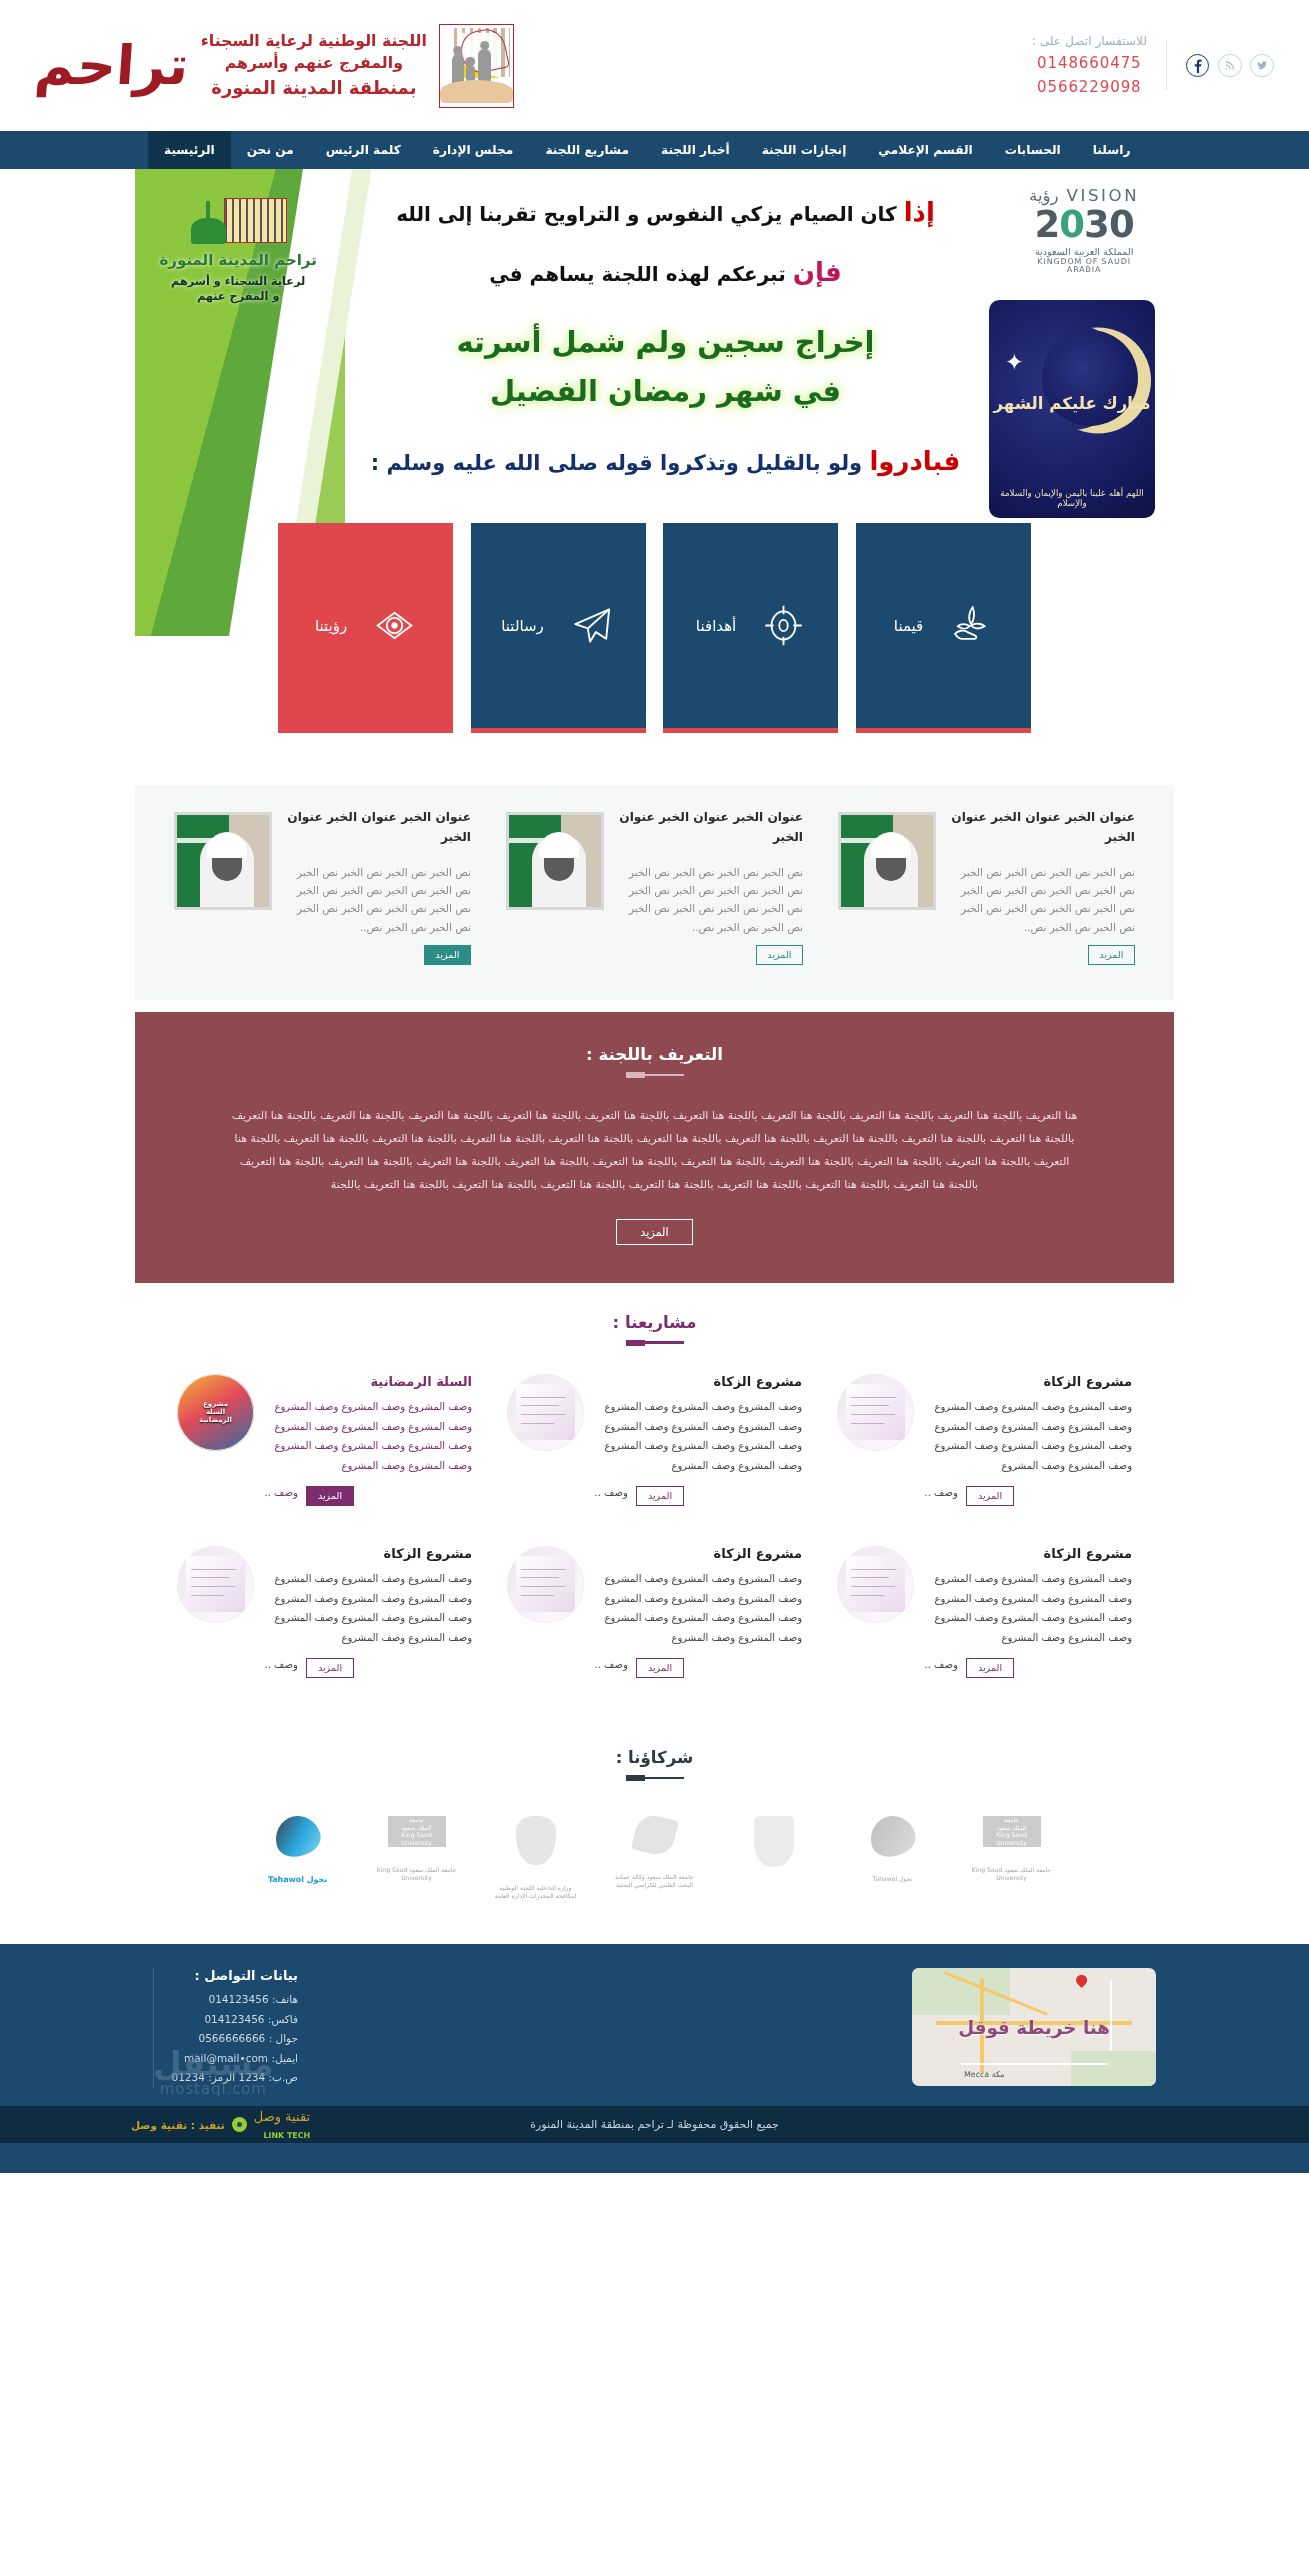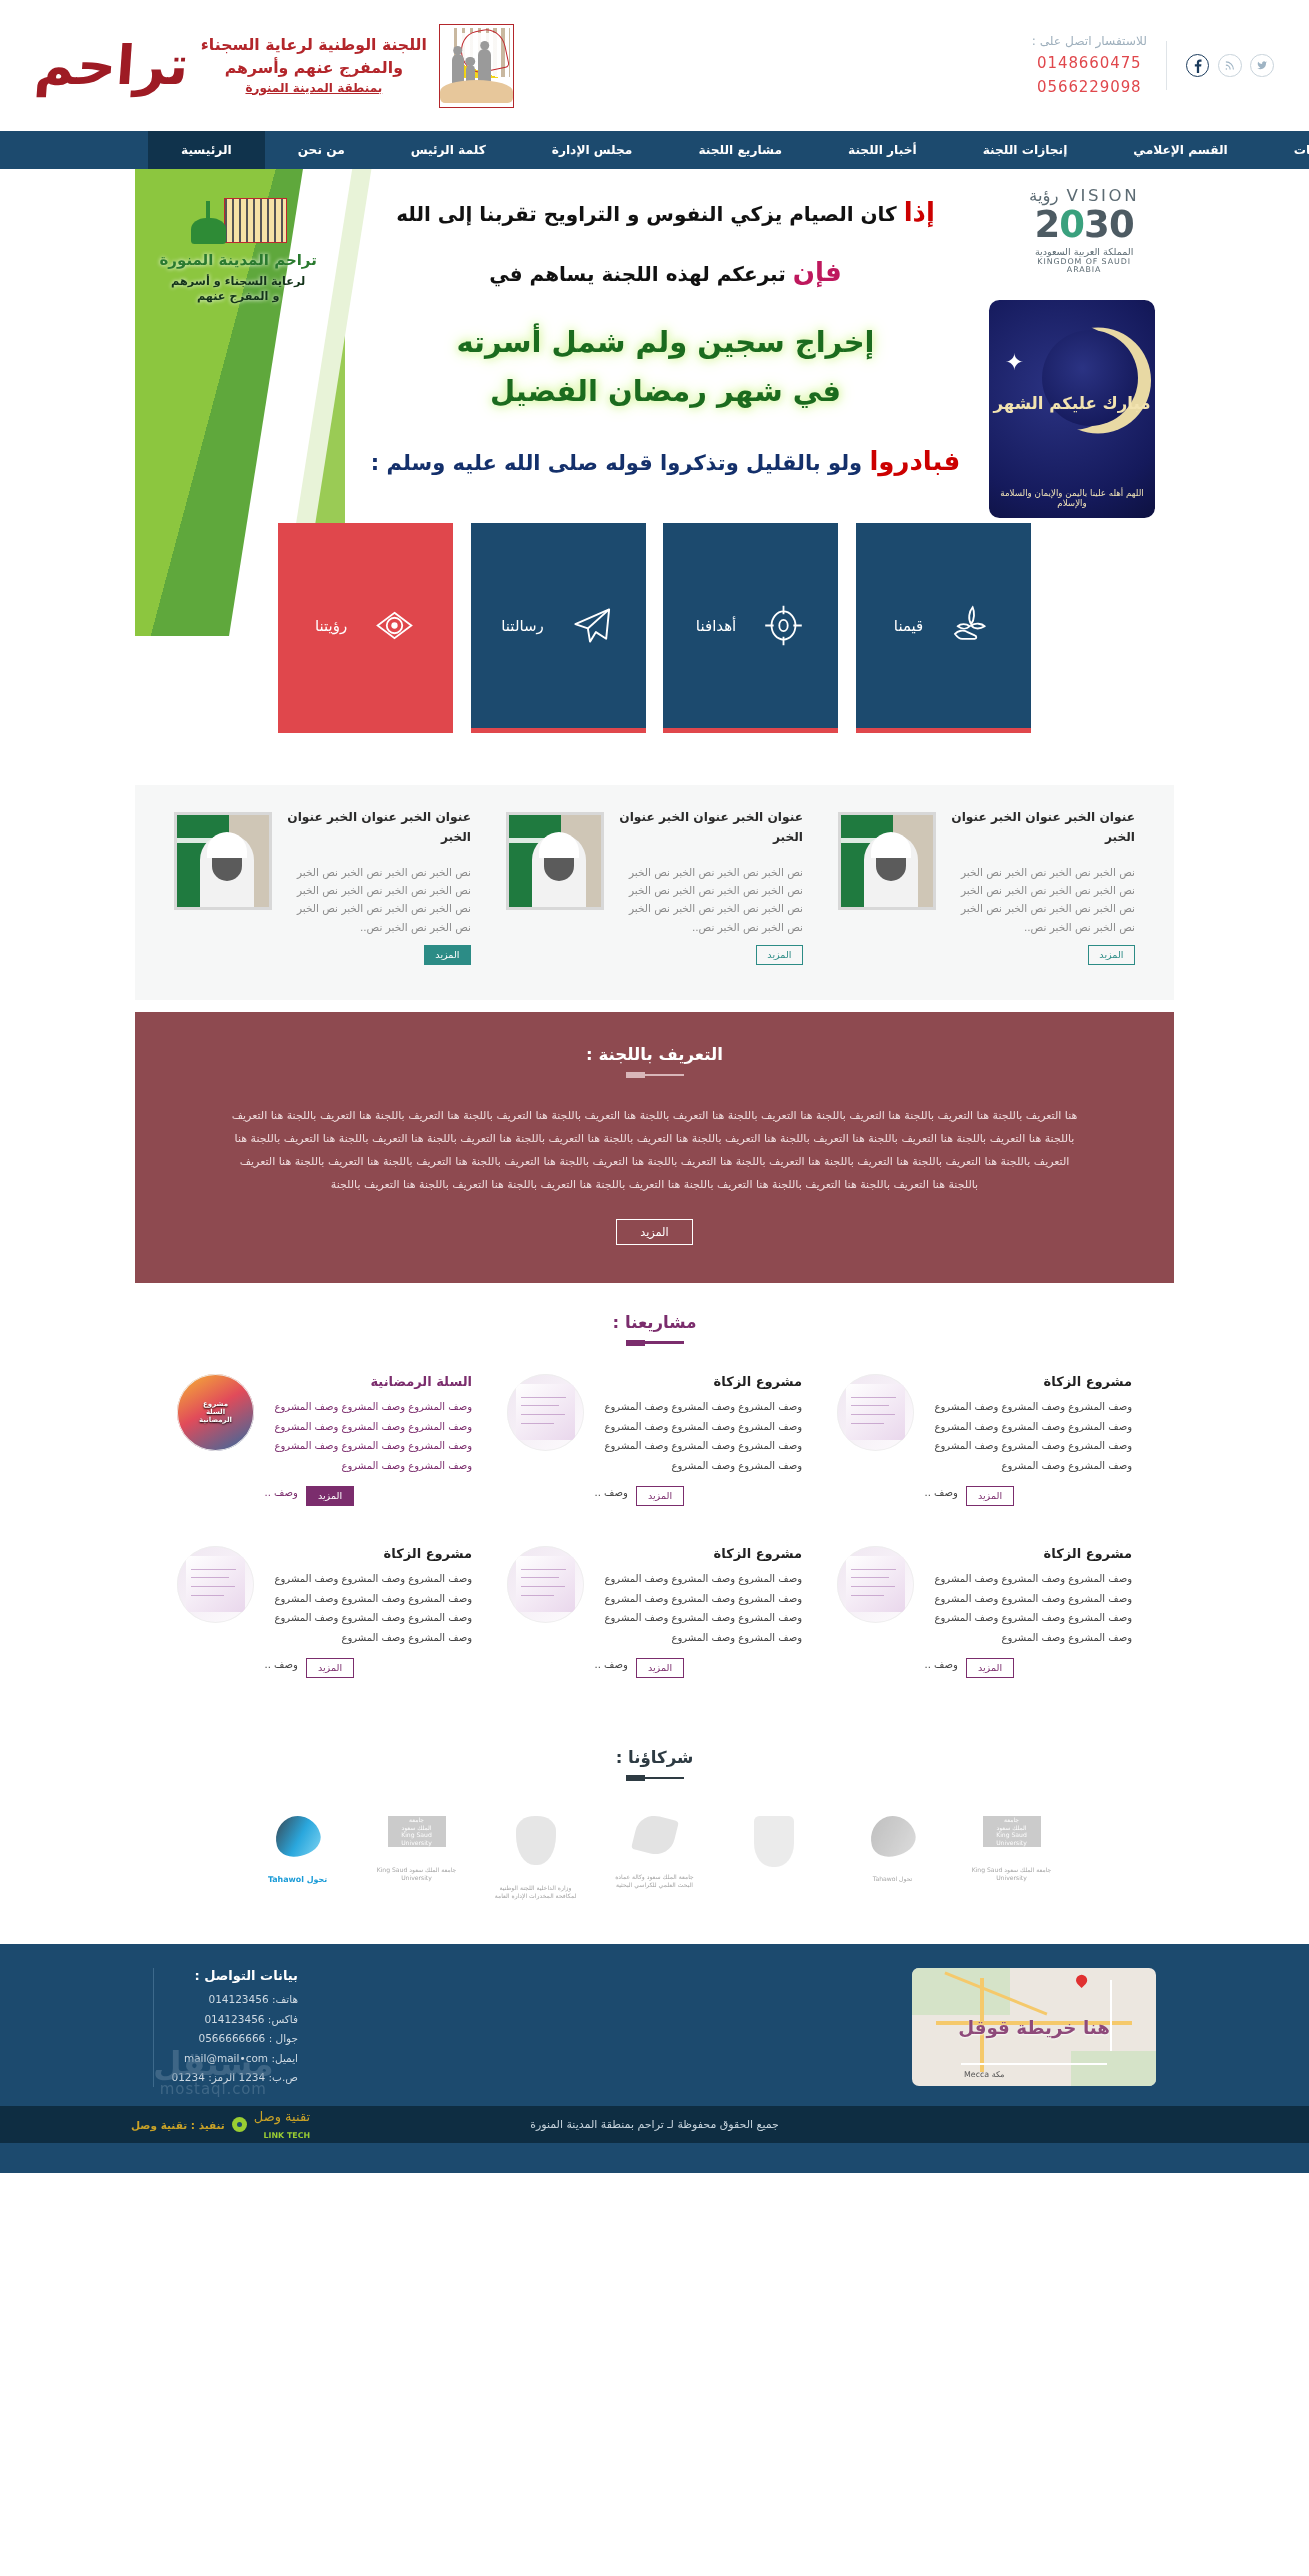--- a/index.html
+++ b/index.html
@@ -9,21 +9,21 @@
     font-family:"DejaVu Sans","Liberation Sans",sans-serif;
     background:#ffffff; color:#333; direction:rtl;
   }
   .page { width:1309px; position:relative; background:#fff; }
 
   
   .topbar { height:131px; display:flex; align-items:center; justify-content:flex-start; padding:0 35px; background:#fff; }
   .logo-block { display:flex; align-items:center; gap:12.2px; margin-right:auto; }
   .logo-mark { font-family:"DejaVu Sans",sans-serif; font-size:54px; color:#9e1b24; font-weight:bold; line-height:1; letter-spacing:-3.5px; transform:skewX(-4deg); }
   .logo-titles { text-align:center; color:#b3262b; line-height:1.45; font-size:15.7px; font-weight:bold; white-space:nowrap;}
-  .logo-titles .l3 { font-size:12px;text-decoration:underline; }
+  .logo-titles .l3 { font-size:18px; }
   .logo-emblem { width:75px; height:84px; border:1.7px solid #b3262b; position:relative; overflow:hidden; background:#fff; flex:none;}
   .logo-emblem .bars { position:absolute; inset:3.5px 3.5px 30px 14px; background:repeating-linear-gradient(90deg,#c9b8a0 0 3.5px,#fff 3.5px 7.9px); }
   .logo-emblem .rays { position:absolute; right:14px; top:8.7px; width:38px; height:45px; background:conic-gradient(from 200deg at 100% 100%, #f2d200 0 38deg,#fff5a8 38deg 52deg,#f2d200 52deg 90deg,#fff 90deg); opacity:.9;}
   .logo-emblem .heart { position:absolute; right:7px; top:5.2px; width:45px; height:42px; border:1.7px solid #c0272d; border-radius:50% 50% 5.2px 50%/60% 60% 5.2px 60%; transform:rotate(-12deg); }
   .logo-emblem .hand { position:absolute; left:0; right:0; bottom:3.5px; height:23px; background:#e7c79b; border-radius:50% 50% 5.2px 5.2px; }
   .logo-emblem .fig { position:absolute; bottom:23px; background:#9a9a9a; border-radius:6.1px 6.1px 1.7px 1.7px; }
   .logo-emblem .f1 { left:12.2px; width:11.3px; height:30px; }
   .logo-emblem .f2 { left:26px; width:8.7px; height:19px; }
   .logo-emblem .f3 { left:38px; width:13px; height:35px; }
   .logo-emblem .fig::before { content:""; position:absolute; top:-7.9px; left:50%; transform:translateX(-50%); width:9.6px; height:9.6px; border-radius:50%; background:#9a9a9a; }
@@ -31,21 +31,21 @@
   .contact-mini { text-align:center; line-height:1.6; margin-left:23px; }
   .contact-mini .lbl { color:#9fb0bd; font-size:12.2px; }
   .contact-mini .num { color:#e0474c; font-size:15px; letter-spacing:0.9px; }
   .sep-v { width:0.9px; height:49px; background:#dfe4e8; margin:0 19px; }
   .socials { display:flex; gap:8.7px; }
   .soc { width:23.6px; height:23.6px; border-radius:50%; border:1.7px solid #c8d3db; color:#9fb4c4; display:flex; align-items:center; justify-content:center; font-size:12.2px; font-weight:bold;}
   .soc.fb { border-color:#1b3b5c; color:#1b3b5c; }
 
   
   .nav { background:#1c4a6e; height:38px; display:flex; flex-direction:row-reverse; justify-content:flex-start; align-items:stretch; padding:0 148px; }
-  .nav-item { color:#fff; font-size:12.2px; font-weight:bold; display:flex; align-items:center; padding:0 33px; white-space:nowrap; }
+  .nav-item { color:#fff; font-size:12.2px; font-weight:bold; display:flex; align-items:center; padding:0 16px; white-space:nowrap; }
   .nav-item.active { background:#10334c; }
 
   
   .hero { position:relative; height:467px; overflow:hidden; background:#fff; margin:0 135px; }
   .hero-green { position:absolute; left:0; top:0; width:210px; height:100%;
     background:linear-gradient(105deg,#8cc63f 0 42%, #5fa83c 42% 70%, #9acb55 70% 100%); }
   .hero-green .slash { position:absolute; left:131px; top:-35px; width:52px; height:541px; background:#fff; transform:rotate(9deg); }
   .hero-green .slash2 { position:absolute; left:180px; top:-35px; width:19px; height:541px; background:#e8f3d8; transform:rotate(9deg); }
   .green-logo { position:absolute; left:15.7px; top:15.7px; width:175px; text-align:center; }
   .green-logo .emb { width:105px; height:63px; margin:0 auto 3.5px; position:relative; }

